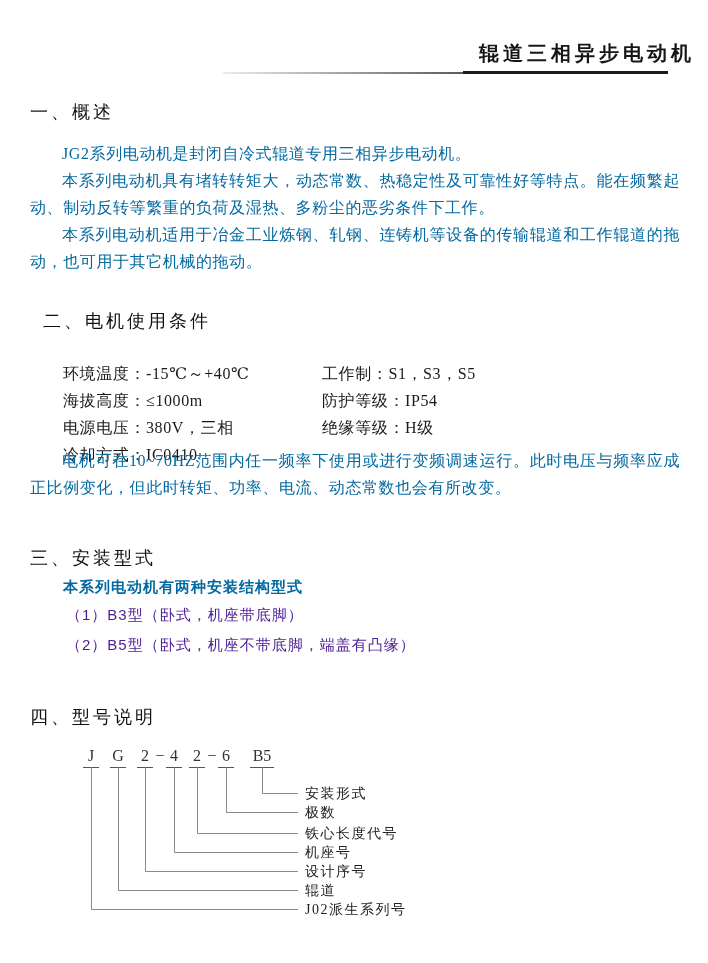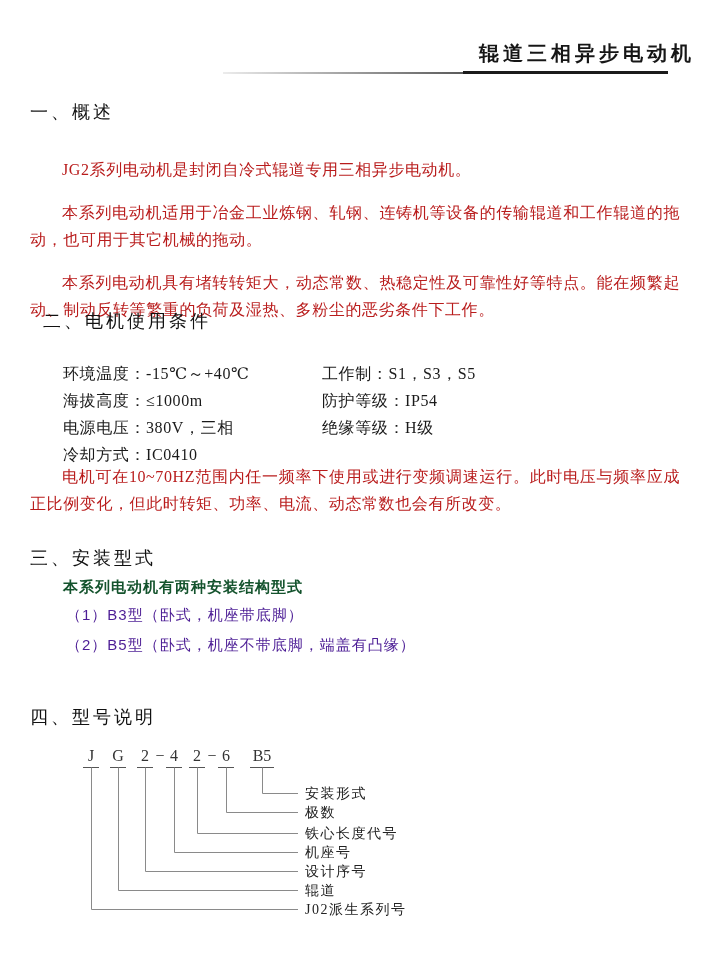--- a/index.html
+++ b/index.html
@@ -31,34 +31,34 @@
   .sec-h {
     position:absolute; left:30px;
     font-family:"Liberation Sans","DejaVu Sans",sans-serif;
     font-weight:normal; font-size:18px; letter-spacing:3px;
     color:#111; white-space:nowrap;
   }
   
   .body-block { position:absolute; left:30px; width:650px; }
   .body-block p {
     font-size:16px; line-height:27px; letter-spacing:0.6px;
-    text-align:justify; text-indent:2em; color:#b91c1c;margin-top:16px;
+    text-align:justify; text-indent:2em; color:#0369a1;
   }
   
   .cond-grid {
     position:absolute; left:63px; top:360px;
     display:grid; grid-template-columns:259px auto;
     font-size:16px; line-height:27px; letter-spacing:0.6px;
     color:#1a1a1a; white-space:nowrap;
   }
   
   .s3-intro {
     position:absolute; left:63px; top:578px;
     font-family:"Liberation Sans","DejaVu Sans",sans-serif;
-    font-weight:bold; font-size:15px; letter-spacing:1px; color:#14532d;
+    font-weight:bold; font-size:15px; letter-spacing:1px; color:#0369a1;
     white-space:nowrap;
   }
   .s3-item {
     position:absolute; left:66px;
     font-family:"Liberation Sans","DejaVu Sans",sans-serif;
     font-size:15px; letter-spacing:1px; color:#4c1d95; white-space:nowrap;
   }
   
   .model-diagram { position:absolute; left:60px; top:744px; }
   .model-diagram text.code {
@@ -77,22 +77,22 @@
 
 <div class="page">
 
   <div class="doc-title">辊道三相异步电动机</div>
   <div class="rule-grad"></div>
   <div class="rule-solid"></div>
 
   <div class="sec-h" style="top:100px;">一、概述</div>
   <div class="body-block" style="top:140px;">
     <p>JG2系列电动机是封闭自冷式辊道专用三相异步电动机。</p>
+    <p>本系列电动机具有堵转转矩大，动态常数、热稳定性及可靠性好等特点。能在频繁起动、制动反转等繁重的负荷及湿热、多粉尘的恶劣条件下工作。</p>
     <p>本系列电动机适用于冶金工业炼钢、轧钢、连铸机等设备的传输辊道和工作辊道的拖动，也可用于其它机械的拖动。</p>
-    <p>本系列电动机具有堵转转矩大，动态常数、热稳定性及可靠性好等特点。能在频繁起动、制动反转等繁重的负荷及湿热、多粉尘的恶劣条件下工作。</p>
   </div>
 
   <div class="sec-h" style="top:309px;margin-left:13px;">二、电机使用条件</div>
   <div class="cond-grid">
     <div>环境温度：-15℃～+40℃</div>
     <div>工作制：S1，S3，S5</div>
     <div>海拔高度：≤1000m</div>
     <div>防护等级：IP54</div>
     <div>电源电压：380V，三相</div>
     <div>绝缘等级：H级</div>

